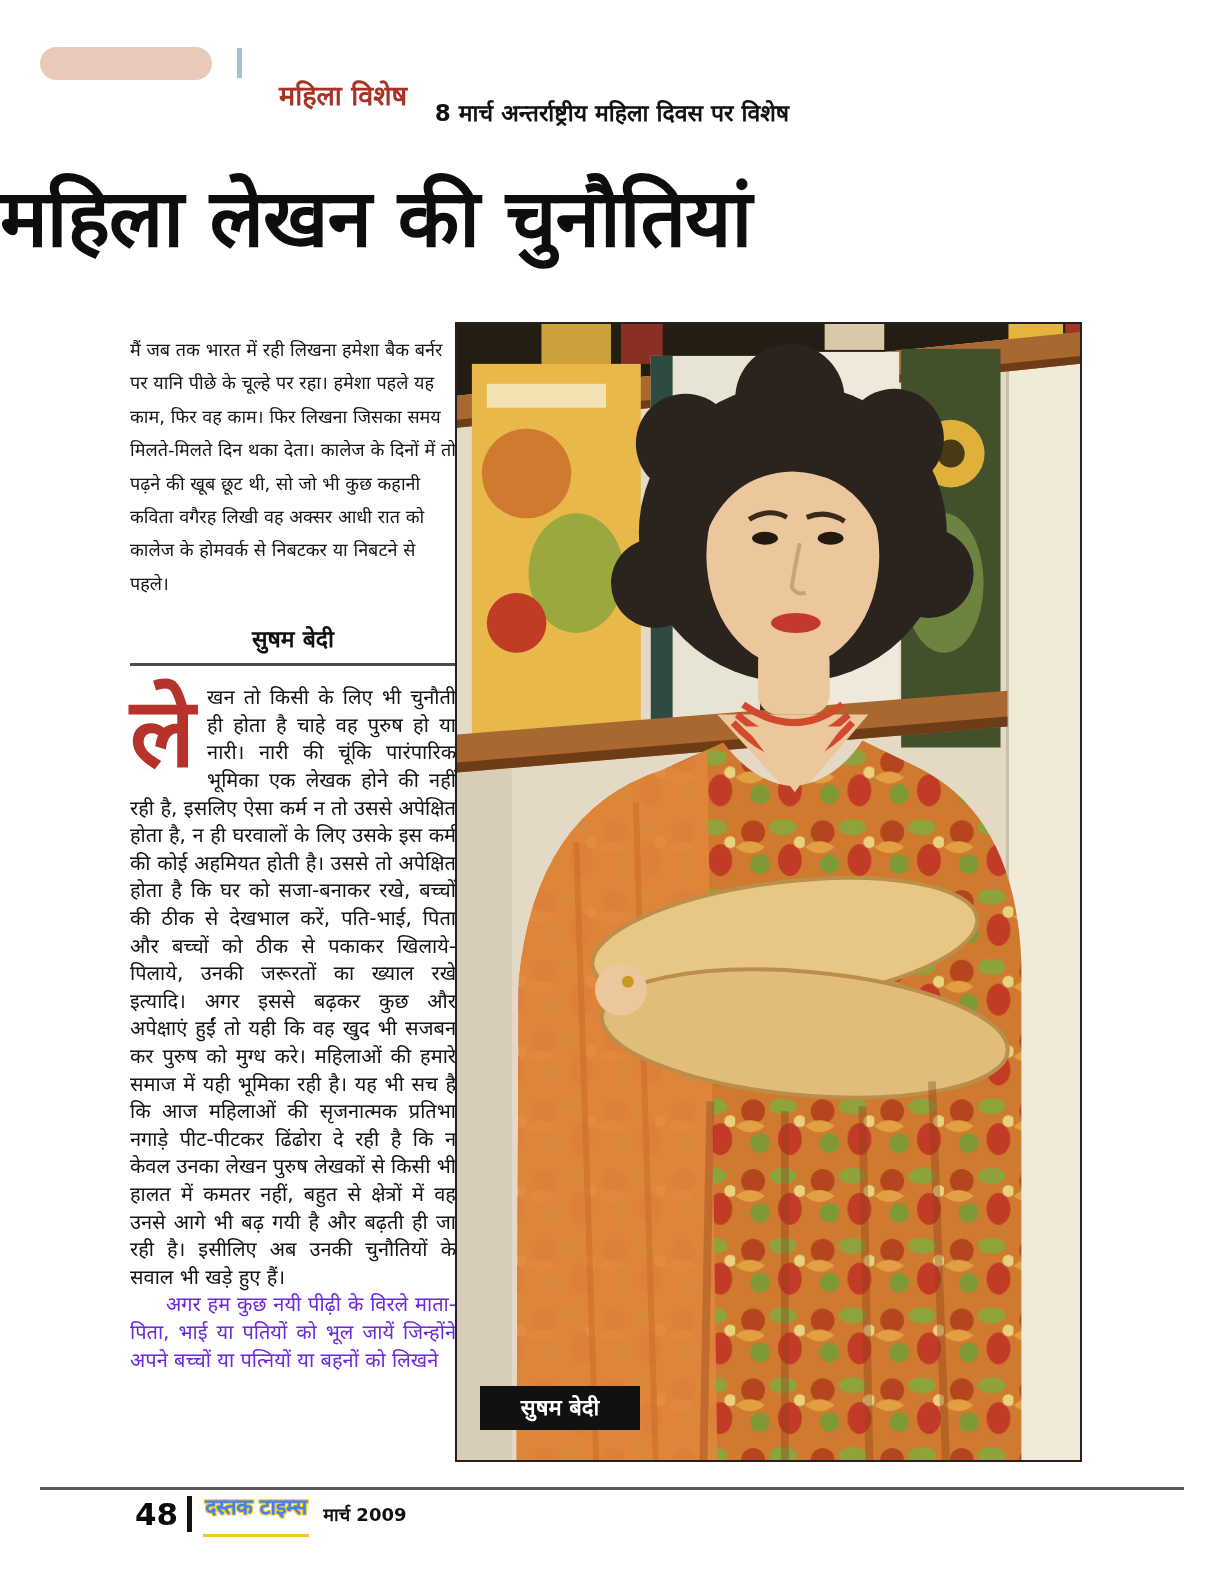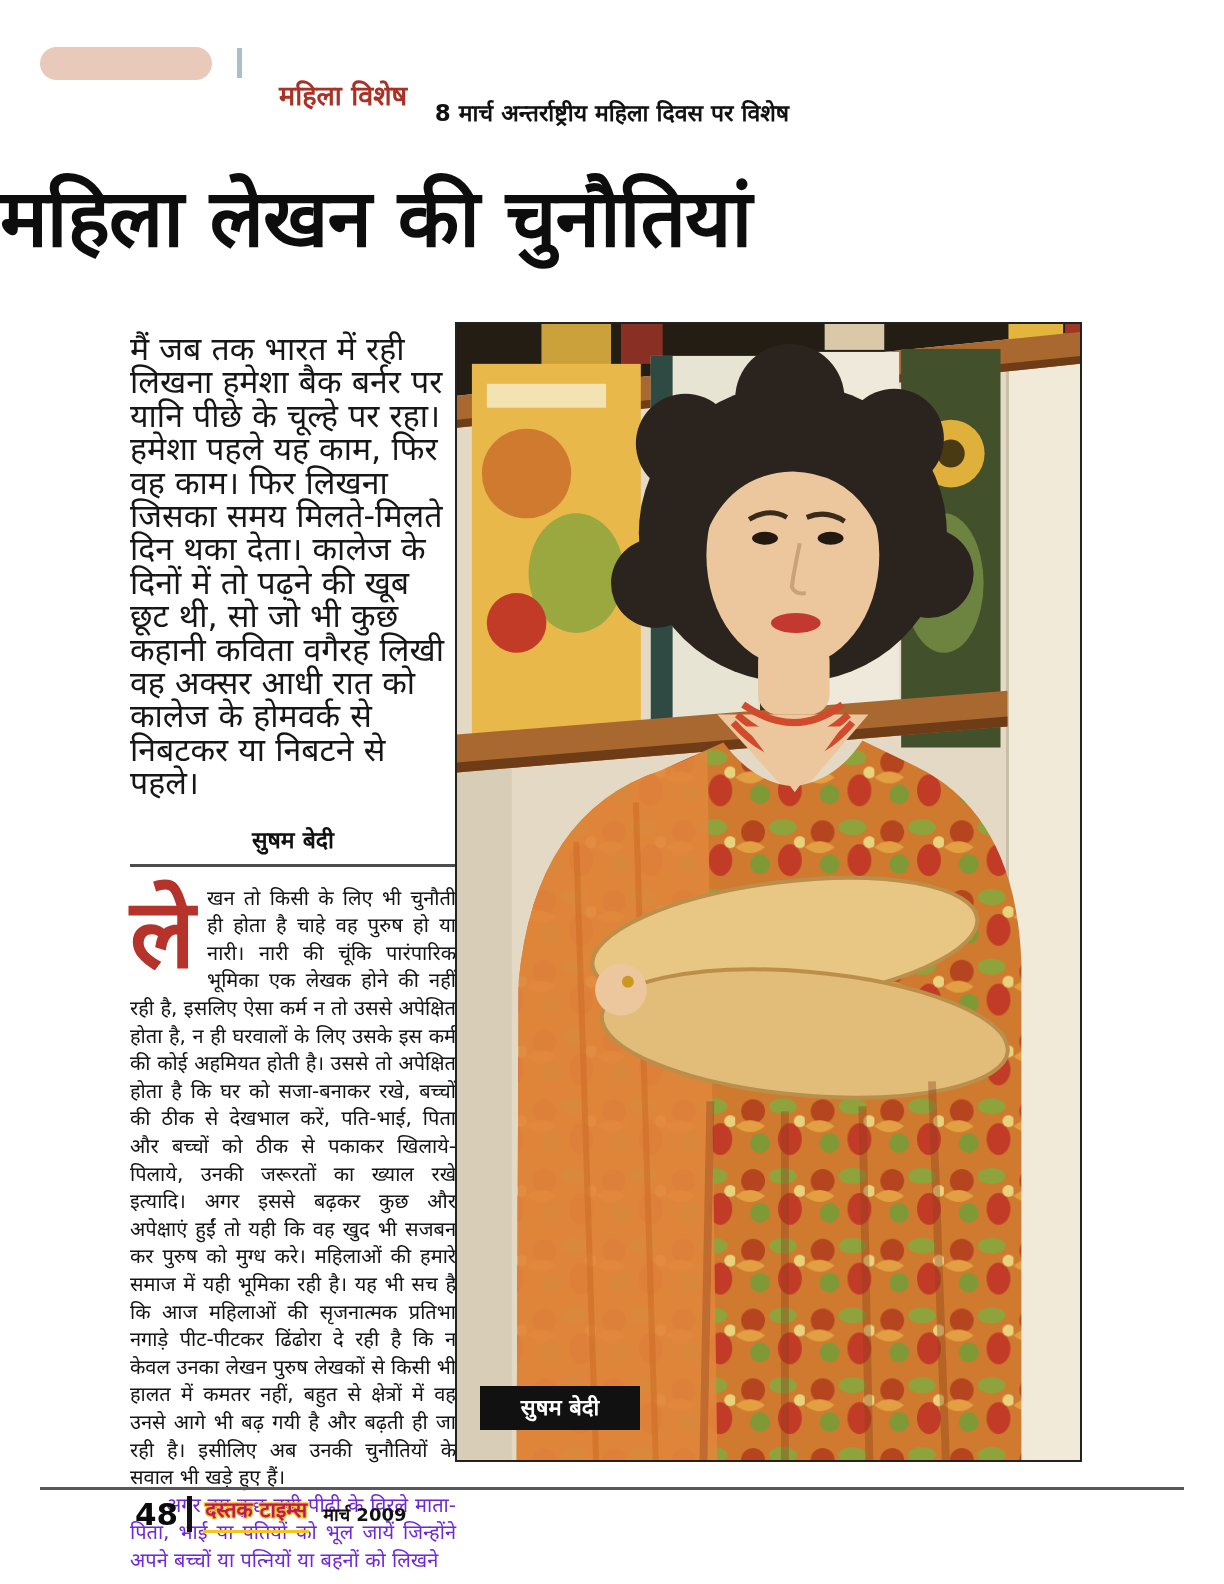--- a/index.html
+++ b/index.html
@@ -15,43 +15,43 @@
   .hdr-bar { position:absolute; left:237px; top:48px; width:5px; height:30px; background:#a8bfd0; }
   .hdr-label { position:absolute; left:279px; top:42px; font-size:27px; font-weight:600;
     color:#a93226; line-height:36px;margin-top:36px; }
   
   .kicker { position:absolute; left:0; top:96px; width:1224px; text-align:center;
     font-size:23px; font-weight:700; color:#111; white-space:nowrap; }
   .title { position:absolute; left:0; top:160px; width:1224px; text-align:left;
     font-size:80px; font-weight:800; color:#0d0d0d; white-space:nowrap; letter-spacing:-1px; }
   
   .col { position:absolute; left:130px; top:333px; width:326px; }
-  .intro { font-size:32px; line-height:33.4px; color:#161616; }
+  .intro { font-size:18px; line-height:33.4px; color:#161616; }
   .byline-wrap { margin-top:22px; padding-bottom:9px; border-bottom:3px solid #4d4d4d;
     text-align:center; }
   .byline { font-size:23px; font-weight:800; color:#111; }
   .body-txt { margin-top:18px; font-size:20px; line-height:27.6px; text-align:justify; color:#141414; }
   .dropcap { float:left; font-size:96px; line-height:82px; font-weight:800; color:#b5332b;
     margin:8px 12px 0 0; }
   .para2 { font-size:20px; line-height:27.6px; text-align:justify; text-indent:36px; color:#6d28d9; }
   
   .photo { position:absolute; left:455px; top:322px; width:627px; height:1140px;
     border:2px solid #222; background:#e3d9c4; }
   .photo svg { display:block; width:100%; height:100%; }
   .photo-caption { position:absolute; left:480px; top:1386px; width:160px; height:44px;
     background:#111; color:#fff; font-size:22px; font-weight:700; text-align:center;
     line-height:44px; }
   
   .foot-rule { position:absolute; left:40px; top:1487px; width:1144px; height:3px; background:#585858; }
   .footer { position:absolute; left:135px; top:1494px; height:40px; display:flex; align-items:center; }
   .page-num { font-size:31px; font-weight:900; color:#0a0a0a; }
   .foot-bar { width:5px; height:36px; background:#111; margin:0 11px 0 9px; }
-  .logo { font-size:21px; font-weight:800; color:#be185d;
+  .logo { font-size:21px; font-weight:800; color:#3b82f6;
     text-shadow:-1px -1px 0 #f7c522, 1px -1px 0 #f7c522, -1px 1px 0 #f7c522, 1px 1px 0 #f7c522;
-    border-bottom:3px solid #f7c522; padding:0 2px 7px 2px; }
+    border-bottom:3px solid #f7c522; padding:0 2px 14px 2px; }
   .issue { font-size:18px; font-weight:700; color:#111; margin-left:14px; }
 </style>
 </head>
 <body>
 
 <div class="page">
 
   <div class="hdr-pill"></div>
   <div class="hdr-bar"></div>
   <div class="hdr-label">महिला विशेष</div>

